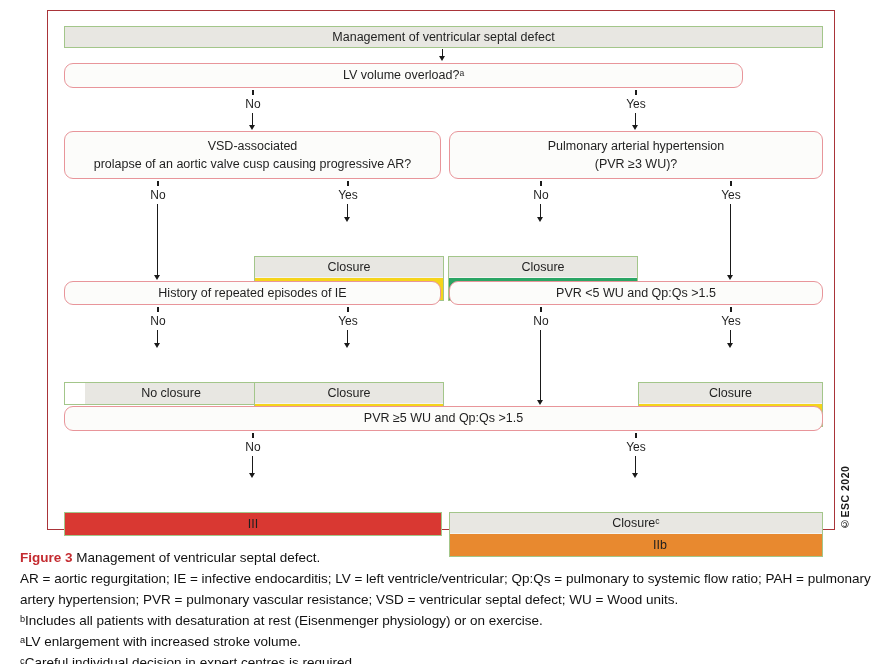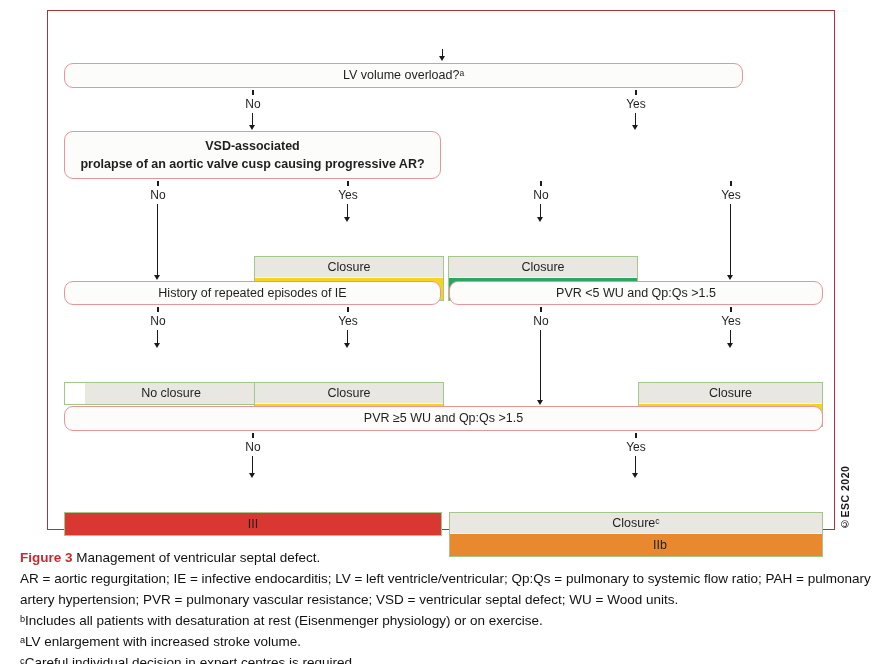--- a/index.html
+++ b/index.html
@@ -43,35 +43,42 @@
              font-size:13.5px; color:#111; line-height:1.55; }
   .figure-label { color:#C42B30; font-weight:bold; }
 </style>
 </head>
 <body>
 
 <div class="page">
 
   <div class="panel">
 
+    <div class="titlebox" style="left:16px; top:15px; width:759px; height:22px;">
+      <span>Management of ventricular septal defect</span>
+    </div>
     <div class="arrow" style="left:394.25px; top:38px; height:7px;"></div>
 
     <div class="decision" style="left:16px; top:52px; width:679px; height:25px;">
       <div>LV volume overload?ᵃ</div>
     </div>
     <div class="tick" style="left:204.25px; top:79px;"></div>
     <div class="tick" style="left:587.25px; top:79px;"></div>
     <div class="branch-label" style="left:183px; top:86px;">No</div>
     <div class="branch-label" style="left:566px; top:86px;">Yes</div>
     <div class="arrow" style="left:204.25px; top:102px; height:12px;"></div>
     <div class="arrow" style="left:587.25px; top:102px; height:12px;"></div>
 
-    <div class="decision" style="left:16px; top:120px; width:377px; height:48px;font-weight:bold;">
+    <div class="decision" style="left:16px; top:120px; width:377px; height:48px;">
       <div>VSD-associated</div>
       <div>prolapse of an aortic valve cusp causing progressive AR?</div>
+    </div>
+    <div class="decision" style="left:401px; top:120px; width:374px; height:48px;">
+      <div>Pulmonary arterial hypertension</div>
+      <div>(PVR ≥3 WU)?</div>
     </div>
 
     <div class="tick" style="left:109.25px; top:170px;"></div>
     <div class="tick" style="left:299.25px; top:170px;"></div>
     <div class="tick" style="left:492.25px; top:170px;"></div>
     <div class="tick" style="left:682.25px; top:170px;"></div>
     <div class="branch-label" style="left:88px;  top:177px;">No</div>
     <div class="branch-label" style="left:278px; top:177px;">Yes</div>
     <div class="branch-label" style="left:471px; top:177px;">No</div>
     <div class="branch-label" style="left:661px; top:177px;">Yes</div>

